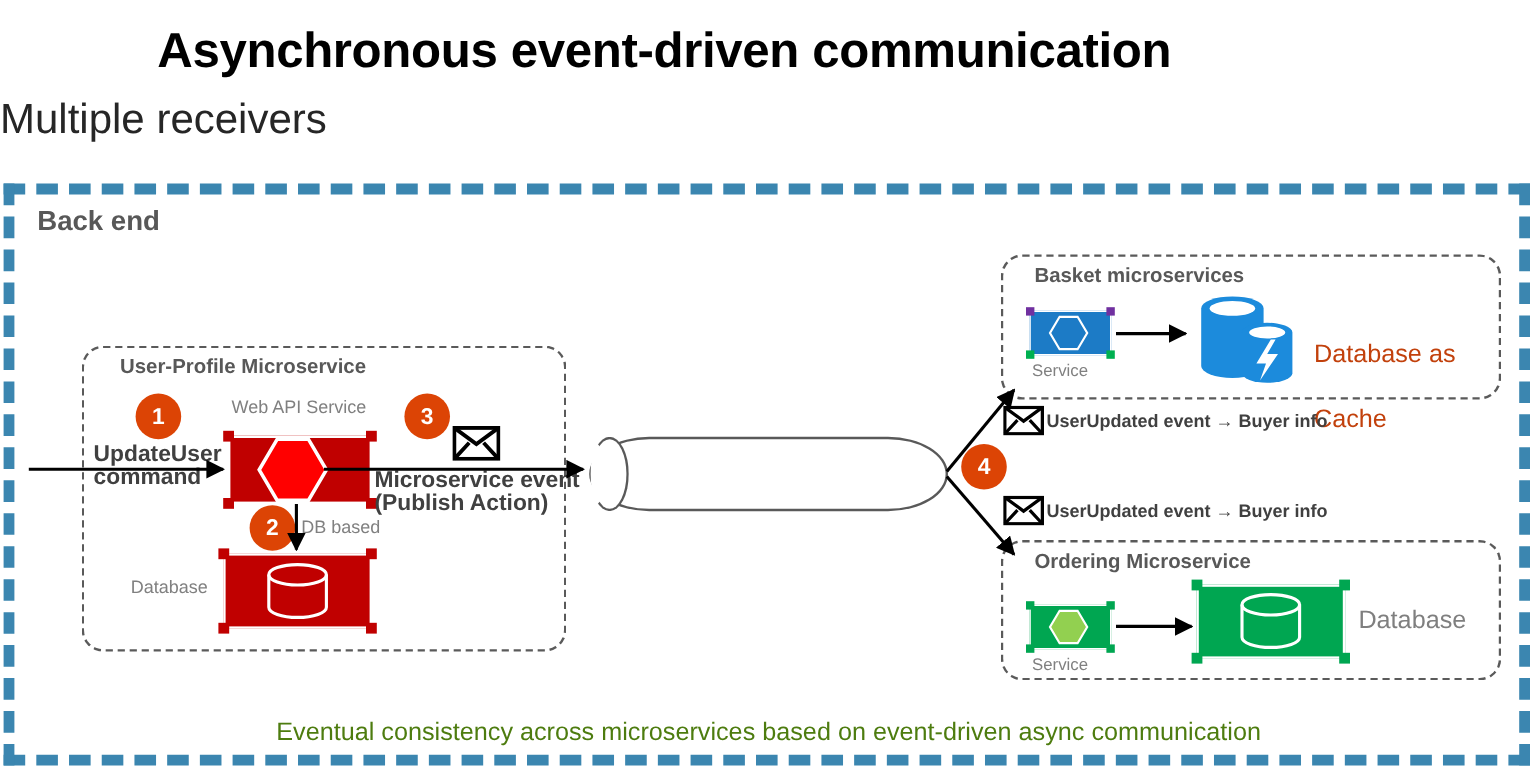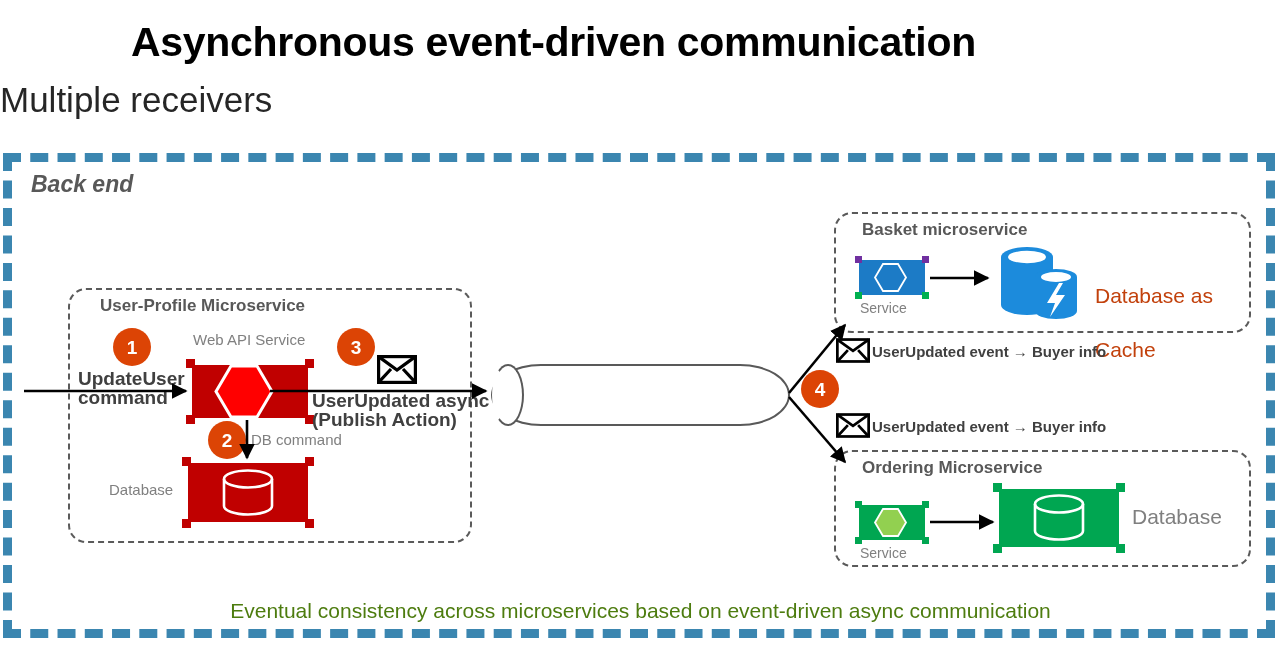--- a/index.html
+++ b/index.html
@@ -23,21 +23,21 @@
     white-space:nowrap;
   }
 
   
   .backend-frame{
     position:absolute;left:3px;top:153px;width:1272px;height:485px;
     border:9px dashed #3B86B0;box-sizing:border-box;
   }
   .backend-label{
     position:absolute;left:31px;top:171px;
-    font-size:23px;font-weight:bold;color:#585858;white-space:nowrap;font-style:italic;
+    font-size:23px;font-weight:bold;color:#585858;white-space:nowrap;
   }
 
   
   .ms-box{
     position:absolute;border:2px dashed #5A5A5A;border-radius:18px;
     box-sizing:border-box;background:transparent;
   }
   .ms-title{
     position:absolute;font-size:17px;font-weight:bold;color:#585858;
     white-space:nowrap;
@@ -150,21 +150,21 @@
   <div class="title-main">Asynchronous event-driven communication</div>
   <div class="title-sub">Multiple receivers</div>
 
   <div class="backend-frame"></div>
   <div class="backend-label">Back end</div>
 
   <div class="ms-box" id="ms-userprofile"></div>
   <div class="ms-title" id="ms-userprofile-title">User-Profile Microservice</div>
 
   <div class="ms-box" id="ms-basket"></div>
-  <div class="ms-title" id="ms-basket-title">Basket microservice</div>
+  <div class="ms-title" id="ms-basket-title">Basket microservices</div>
 
   <div class="ms-box" id="ms-ordering"></div>
   <div class="ms-title" id="ms-ordering-title">Ordering Microservice</div>
 
   <div class="shape-box" id="webapi-box">
     <div class="fill"></div>
     <svg class="hx" width="120" height="57" viewBox="0 0 120 57">
       <polygon points="41,3 67,3 82,28.5 67,54 41,54 26,28.5" fill="#FF0000" stroke="#ffffff" stroke-width="3"></polygon>
     </svg>
     <div class="handle h-red" style="left:-4px;top:-4px;"></div>
@@ -187,24 +187,24 @@
     <div class="handle h-red" style="left:-4px;bottom:-4px;"></div>
     <div class="handle h-red" style="right:-4px;bottom:-4px;"></div>
   </div>
   <div class="lbl-gray" id="lbl-database-red">Database</div>
 
   <div class="lbl-bold" id="lbl-updateuser">
     <span>UpdateUser</span><br>
     <span>command</span>
   </div>
   <div class="lbl-bold" id="lbl-userupdated">
-    <span>UserUpdated async</span><br>
+    <span>Microservice event</span><br>
     <span>(Publish Action)</span>
   </div>
-  <div class="lbl-gray" id="lbl-dbupdate">DB command</div>
+  <div class="lbl-gray" id="lbl-dbupdate">DB based</div>
 
   <div id="eventbus"></div>
   <div id="eventbus-cap"></div>
 
   <div class="shape-box" id="basket-svc-box">
     <div class="fill"></div>
     <svg class="hx" width="68" height="37" viewBox="0 0 68 37">
       <polygon points="25,5 40,5 48,18.5 40,32 25,32 17,18.5" fill="none" stroke="#ffffff" stroke-width="1.8"></polygon>
     </svg>
     <div class="handle h-purple" style="left:-3px;top:-3px;width:7px;height:7px;"></div>

